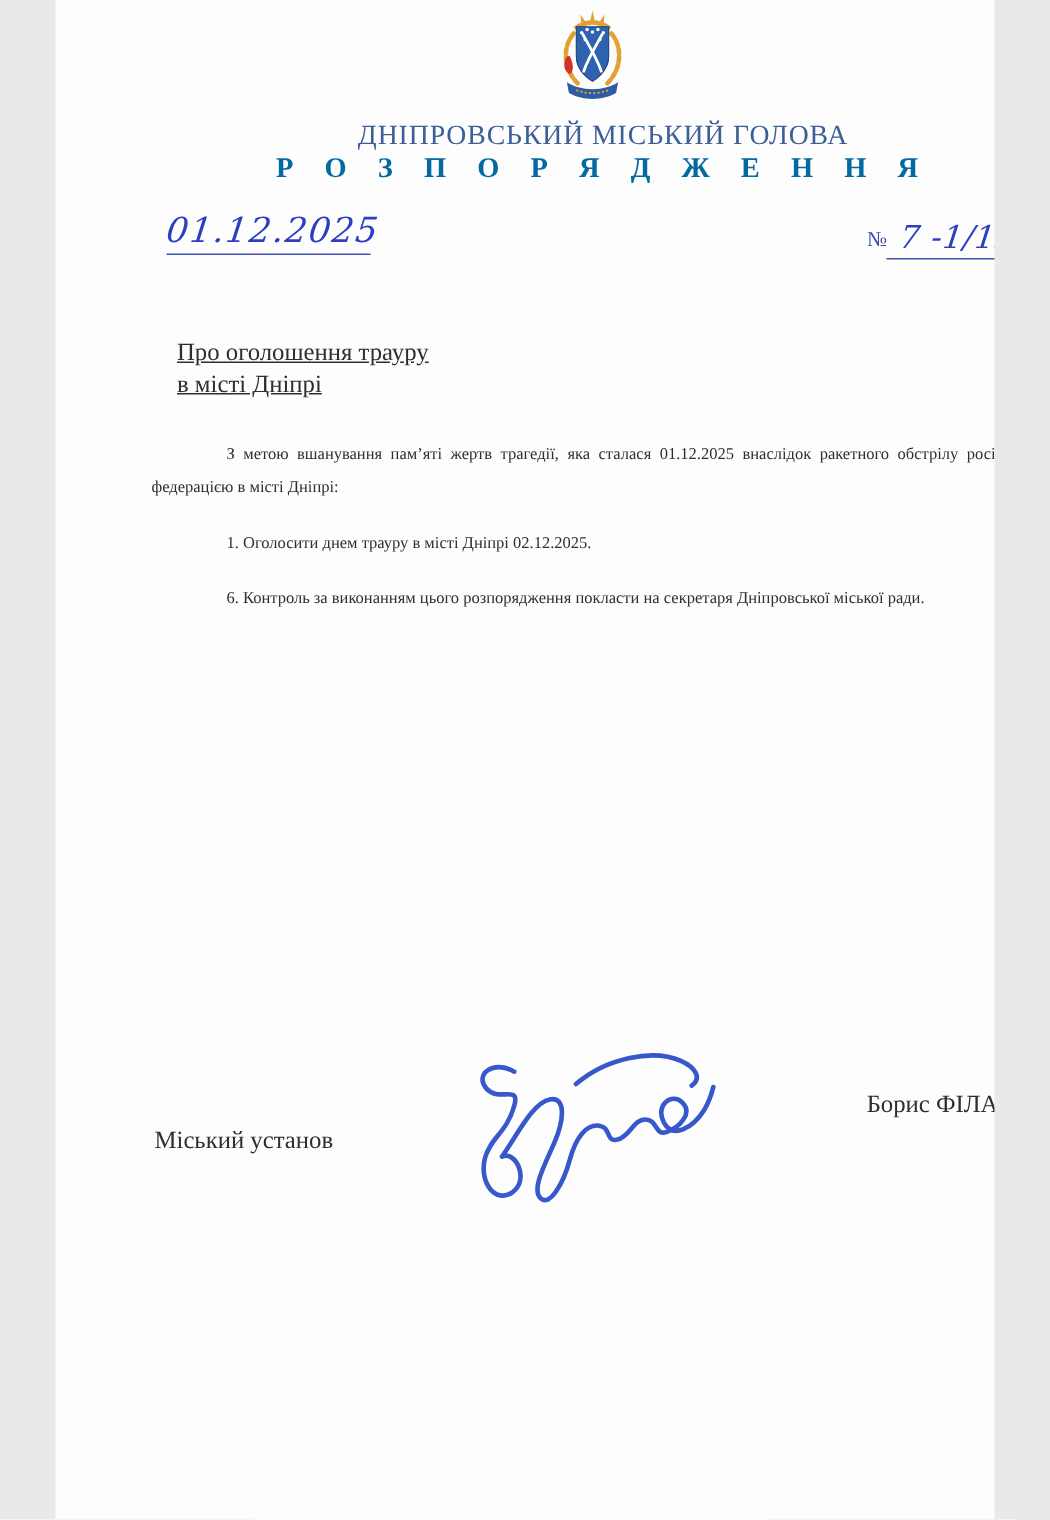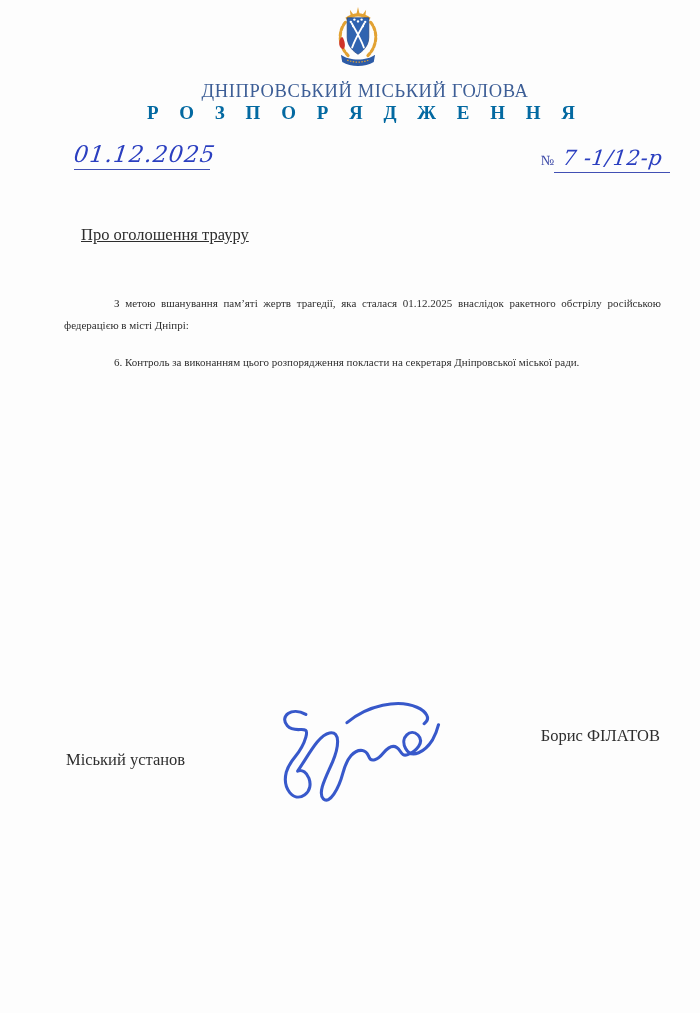--- a/index.html
+++ b/index.html
@@ -2,21 +2,21 @@
 <html lang="uk"><head>
 <meta charset="utf-8">
 <style>
   html,body{margin:0;padding:0;}
   body{
     background:#e9e9e9;
     font-family:"Liberation Serif", serif;
   }
   .page{
     position:relative;
-    width:700px;
+    width:626px;
     height:1013px;
     margin:0 auto;
     background:#fdfdfd;
     overflow:hidden;
     color:#2e2e2e;
   }
 
   
   .emblem{
     position:absolute;
@@ -179,24 +179,26 @@
 
   <div class="number-field">
     <span class="number-sign">№</span>
     <span class="number-value">
       <span class="handwriting">7 -1/12-р</span>
     </span>
   </div>
 
   <div class="subject">
     <div>Про оголошення трауру</div>
+    <div>в місті Дніпрі</div>
   </div>
 
   <div class="body-text">
     <p>З метою вшанування пам’яті жертв трагедії, яка сталася 01.12.2025 внаслідок ракетного обстрілу російською федерацією в місті Дніпрі:</p>
+    <p>1. Оголосити днем трауру в місті Дніпрі 02.12.2025.</p>
     <p>6. Контроль за виконанням цього розпорядження покласти на секретаря Дніпровської міської ради.</p>
   </div>
 
   <div class="sig-title">Міський установ</div>
 
   <svg class="signature-svg" viewBox="0 0 185 105" aria-hidden="true">
     <g fill="none" stroke="#2d50c8" stroke-width="3" stroke-linecap="round" stroke-linejoin="round" opacity="0.95">
 
       <path d="M52,16
                C38,8 26,18 34,27

